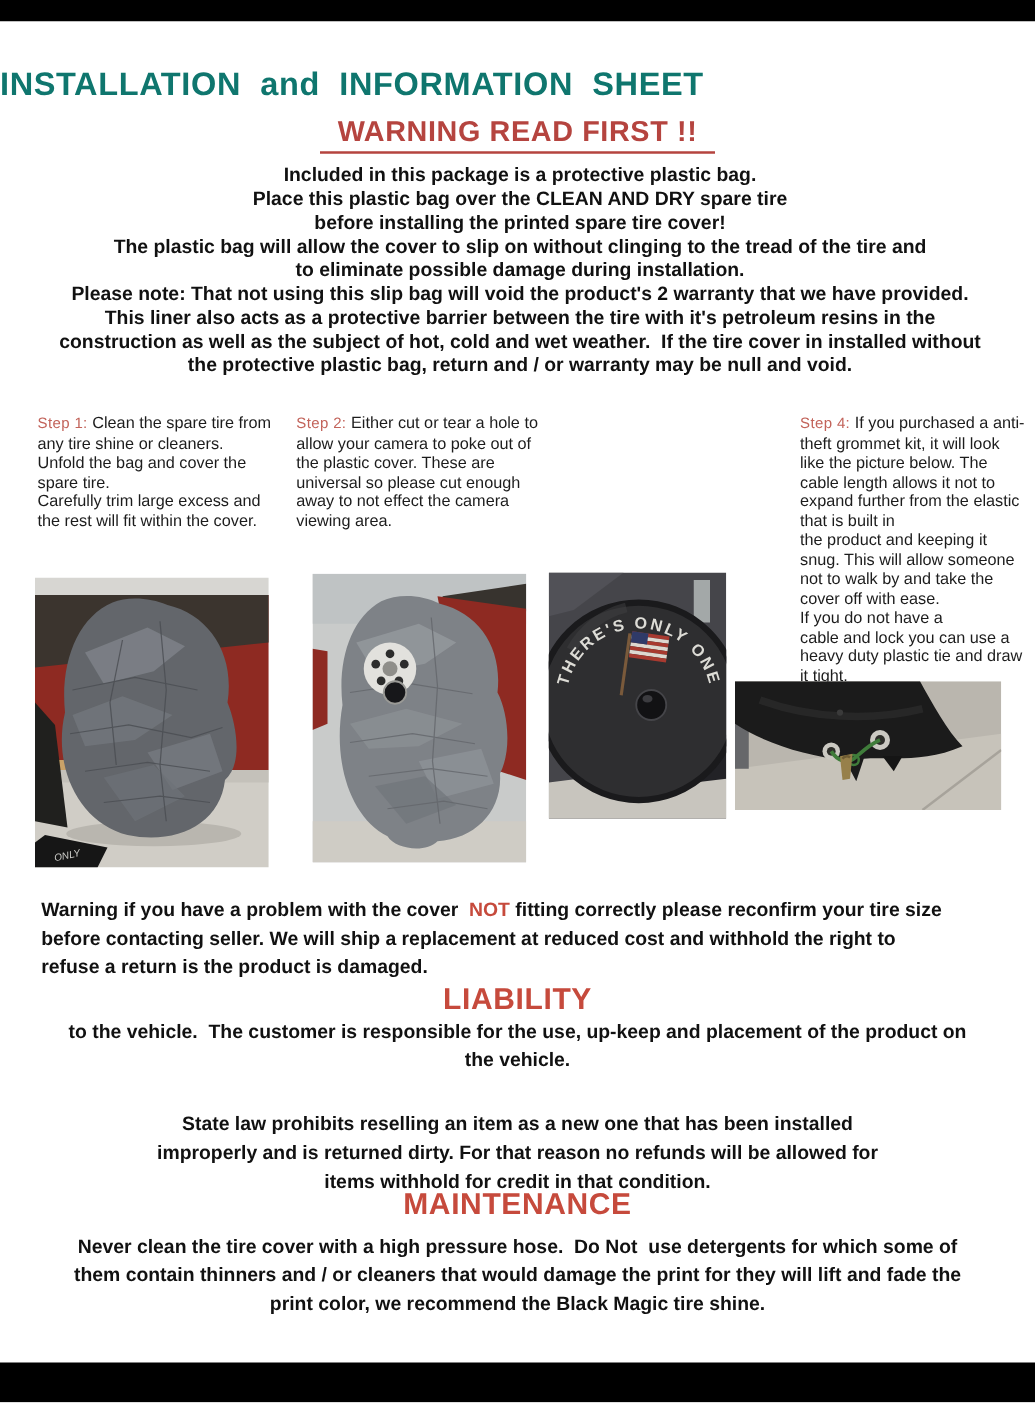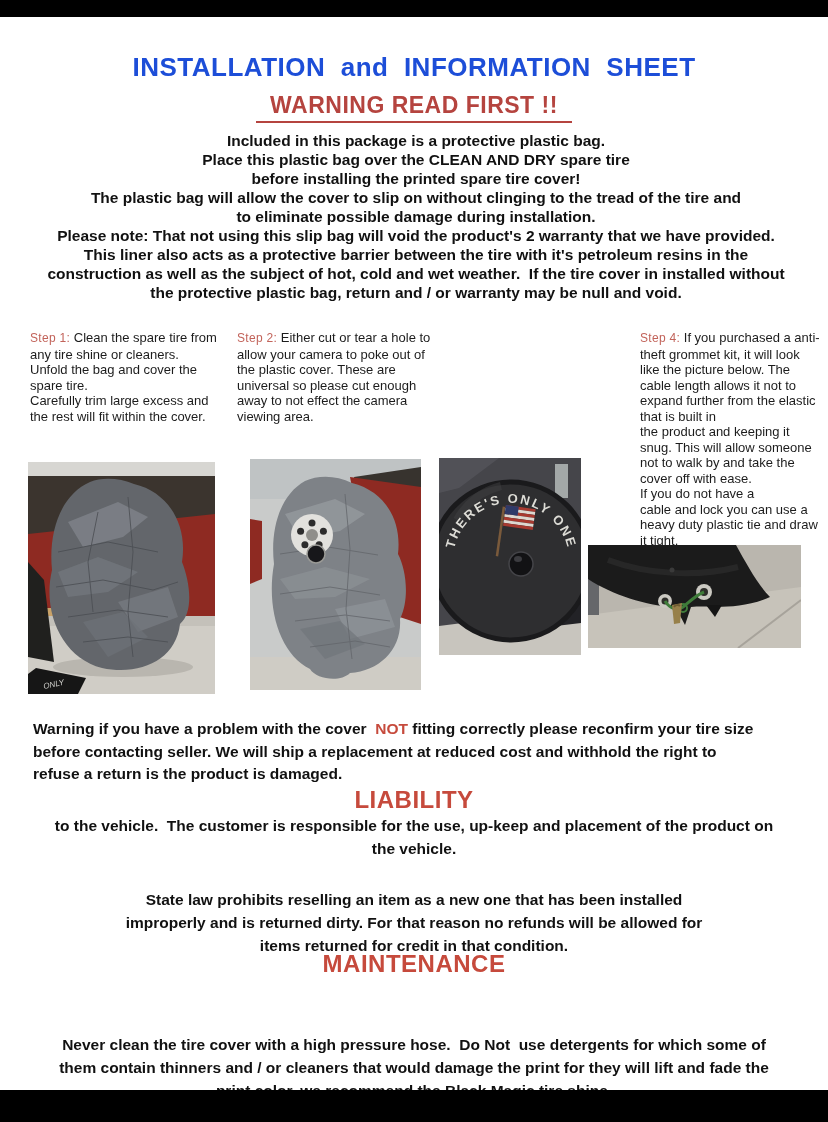--- a/index.html
+++ b/index.html
@@ -10,22 +10,22 @@
   }
   html,body{margin:0;padding:0;background:#ffffff;}
   .page{
     position:relative;width:828px;height:1122px;background:#ffffff;overflow:hidden;
     font-family:"Liberation Sans","DejaVu Sans",sans-serif;color:#111;
   }
   .letterbox{position:absolute;left:0;width:828px;background:#000;}
   .lb-top{top:0;height:17px;}
   .lb-bottom{top:1090px;height:32px;}
   .sheet-title{
-    position:absolute;top:52px;left:0;width:828px;text-align:center;
-    font-size:26px;font-weight:bold;letter-spacing:.5px;white-space:pre;color:#1d4ed8;
+    position:absolute;top:52px;left:0;width:828px;text-align:left;
+    font-size:26px;font-weight:bold;letter-spacing:.5px;white-space:pre;color:#0f766e;
   }
   .warning-heading{
     position:absolute;top:92px;left:0;width:828px;text-align:center;
   }
   .warning-heading span{
     display:inline-block;color:var(--warning-red);font-size:23px;font-weight:bold;
     border-bottom:2px solid var(--warning-red);padding:0 14px 2px 14px;letter-spacing:.5px;
   }
   .intro{position:absolute;top:131px;left:2px;width:828px;text-align:center;}
   .intro .line{font-size:15.5px;font-weight:bold;line-height:19px;white-space:pre-wrap;}
@@ -43,21 +43,21 @@
   .section-heading{
     position:absolute;left:0;width:828px;text-align:center;
     color:var(--heading-red);font-size:24px;font-weight:bold;letter-spacing:.5px;
   }
   .liability-heading{top:786px;}
   .maintenance-heading{top:950px;}
   .center-para{position:absolute;left:0;width:828px;text-align:center;}
   .center-para .line{font-size:15.5px;font-weight:bold;line-height:23px;white-space:pre-wrap;}
   .liability-para1{top:814px;}
   .liability-para2{top:888px;}
-  .maintenance-para{top:986px;margin-top:47px;}
+  .maintenance-para{top:986px;}
 </style>
 </head>
 <body>
 
 <div class="page">
 
   <div class="letterbox lb-top"></div>
 
   <div class="sheet-title">INSTALLATION  and  INFORMATION  SHEET</div>
 
@@ -224,21 +224,21 @@
   <div class="section-heading liability-heading">LIABILITY</div>
 
   <div class="center-para liability-para1">
     <div class="line">to the vehicle.  The customer is responsible for the use, up-keep and placement of the product on</div>
     <div class="line">the vehicle.</div>
   </div>
 
   <div class="center-para liability-para2">
     <div class="line">State law prohibits reselling an item as a new one that has been installed</div>
     <div class="line">improperly and is returned dirty. For that reason no refunds will be allowed for</div>
-    <div class="line">items returned for credit in that condition.</div>
+    <div class="line">items withhold for credit in that condition.</div>
   </div>
 
   <div class="section-heading maintenance-heading">MAINTENANCE</div>
 
   <div class="center-para maintenance-para">
     <div class="line">Never clean the tire cover with a high pressure hose.  Do Not  use detergents for which some of</div>
     <div class="line">them contain thinners and / or cleaners that would damage the print for they will lift and fade the</div>
     <div class="line">print color, we recommend the Black Magic tire shine.</div>
   </div>
 

